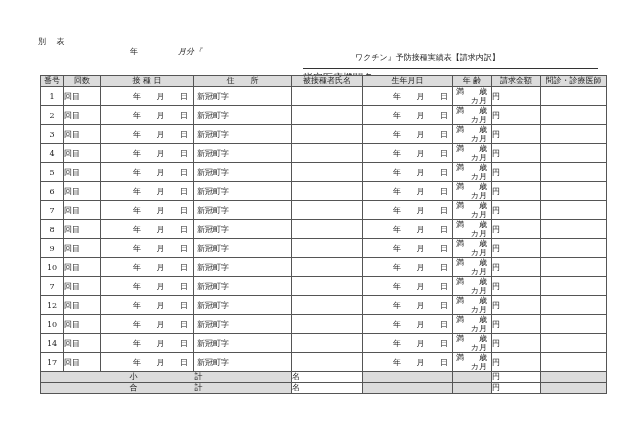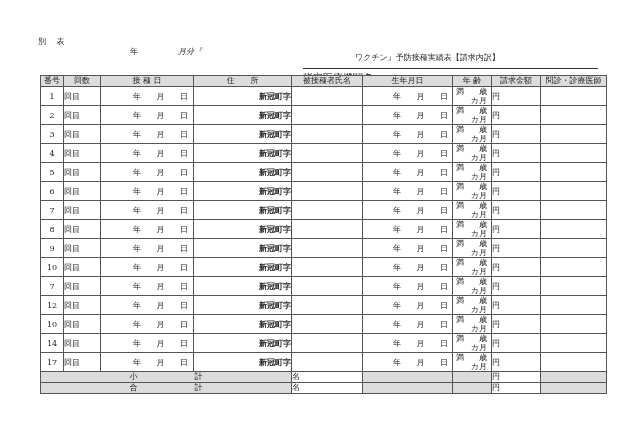--- a/index.html
+++ b/index.html
@@ -12,21 +12,21 @@
   #title-text { left:355px; top:52px; font-size:8px; }
   #inst-label { left:303px; top:71px; font-size:10px; }
   #inst-line { left:303px; top:68px; width:295px; height:0; border-top:1px solid #333; }
 
   table { position:absolute; left:40px; top:75px; border-collapse:collapse; table-layout:fixed; }
   td, th { border:1px solid #555; padding:0; font-size:8px; font-weight:normal; overflow:hidden; white-space:nowrap; }
   th { background:#dcdcdc; height:10px; line-height:10px; text-align:center; }
   tr.data td { height:18px; }
   td.c { text-align:center; }
   td.r { padding-right:6px; }
-  td.l { text-align:right; padding-left:3px;font-weight:bold; }
+  td.l { text-align:left; padding-left:3px; }
   .date-cell { display:flex; justify-content:space-between; padding:0 5px 0 32px; }
   .dob-cell { display:flex; justify-content:space-between; padding:0 4px 0 30px; }
   .age-cell { position:relative; height:18px; }
   .age-man { position:absolute; left:3px; top:0px; font-size:8px; line-height:9px; }
   .age-sai { position:absolute; right:4px; top:0px; font-size:8px; line-height:9px; }
   .age-month { position:absolute; right:4px; top:9px; font-size:8px; line-height:9px;text-align:center; }
   tr.sum td { height:10px; line-height:10px; background:#dcdcdc; }
   tr.sum td.white { background:#ffffff; }
   .sum-label { display:flex; justify-content:space-around; padding:0 60px; }
 </style>

